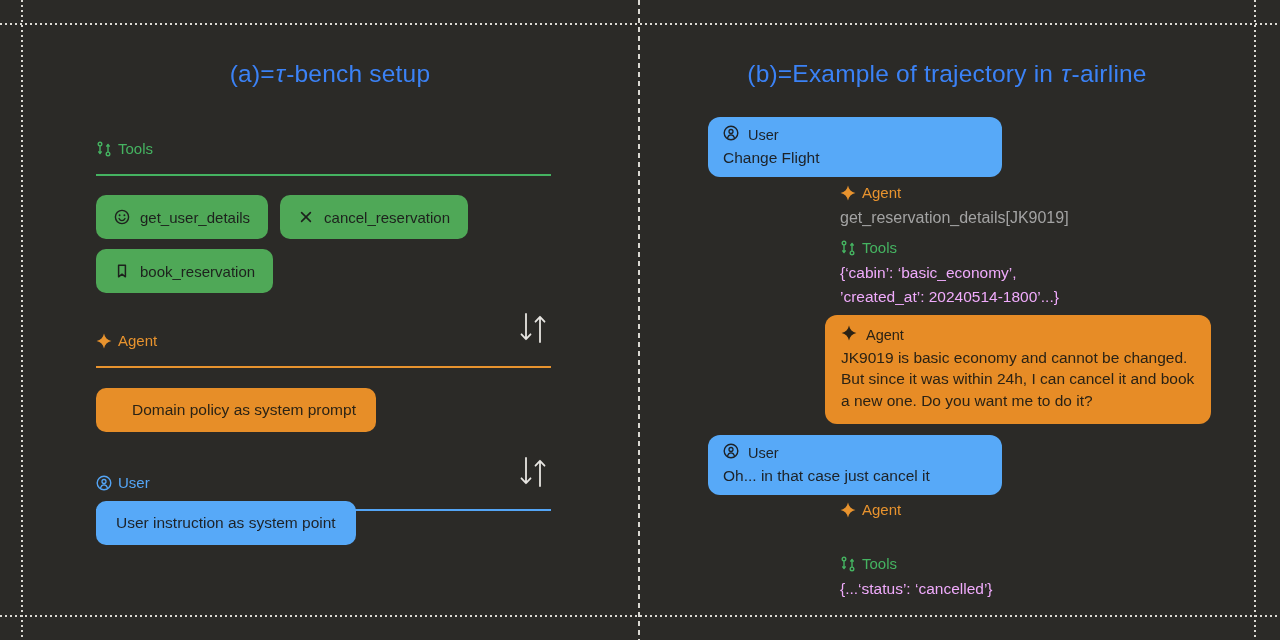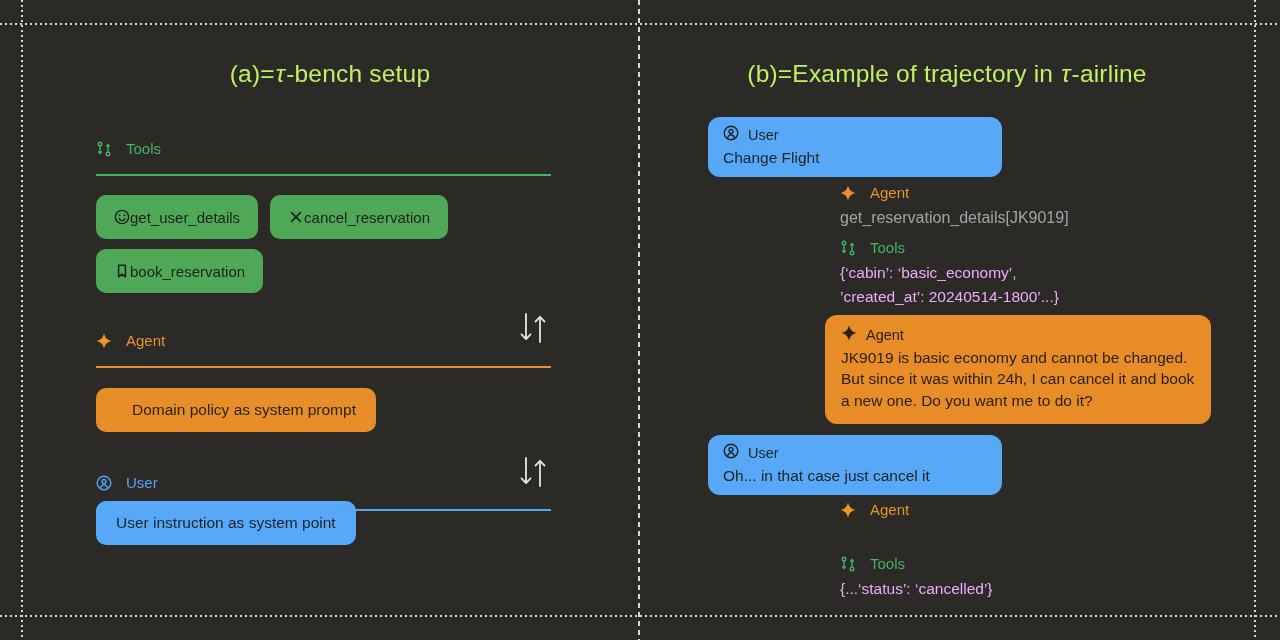--- a/index.html
+++ b/index.html
@@ -13,35 +13,35 @@
   .hline{position:absolute;left:0;width:1280px;height:2px;
     background:repeating-linear-gradient(to right,#dbd9d3 0 2px,transparent 2px 5px);}
   .vline{position:absolute;top:0;height:640px;width:2px;
     background:repeating-linear-gradient(to bottom,#dbd9d3 0 2px,transparent 2px 5px);}
   .vline.dash{background:repeating-linear-gradient(to bottom,#dbd9d3 0 5px,transparent 5px 9px);}
   
   .panel{position:absolute;top:24px;height:592px;}
   #panel-a{left:22px;width:616px;}
   #panel-b{left:639px;width:616px;}
   .panel-title{position:absolute;top:36px;left:0;width:100%;text-align:center;
-    color:#bef264;font-size:24.5px;font-weight:500;letter-spacing:.2px;}
+    color:#3b82f6;font-size:24.5px;font-weight:500;letter-spacing:.2px;}
   .tau{font-style:italic;padding:0 1px;}
   
-  .sec-header{position:absolute;display:flex;align-items:center;gap:14px;
+  .sec-header{position:absolute;display:flex;align-items:center;gap:6px;
     font-size:15px;font-weight:500;}
   .sec-header .ic{display:inline-flex;}
   .green{color:#45b361;} .orange{color:#e8932e;} .blue{color:#54a5f6;}
   .rule{position:absolute;left:74px;width:455px;height:2px;}
   .rule.green-bg{background:#45b361;}
   .rule.orange-bg{background:#e8932e;}
   .rule.blue-bg{background:#54a5f6;}
   
   .chip-wrap{position:absolute;left:74px;top:171px;width:482px;
     display:flex;flex-wrap:wrap;gap:10px 12px;}
-  .chip{display:inline-flex;align-items:center;height:44px;
+  .chip{display:inline-flex;align-items:center;gap:10px;height:44px;
     padding:0 18px;border-radius:10px;background:#4fa857;color:#1d211d;
     font-size:15px;font-weight:500;}
   .chip .ic{display:inline-flex;color:#1d211d;}
   
   .card{position:absolute;left:74px;height:44px;display:inline-flex;align-items:center;
     padding:0 20px;border-radius:10px;font-size:15.5px;font-weight:500;}
   .card.orange-bg{background:#e78e28;color:#2b2315;padding-left:36px;}
   .card.blue-bg{background:#57a9f8;color:#1d2227;}
   .updown{position:absolute;left:494px;}
   

